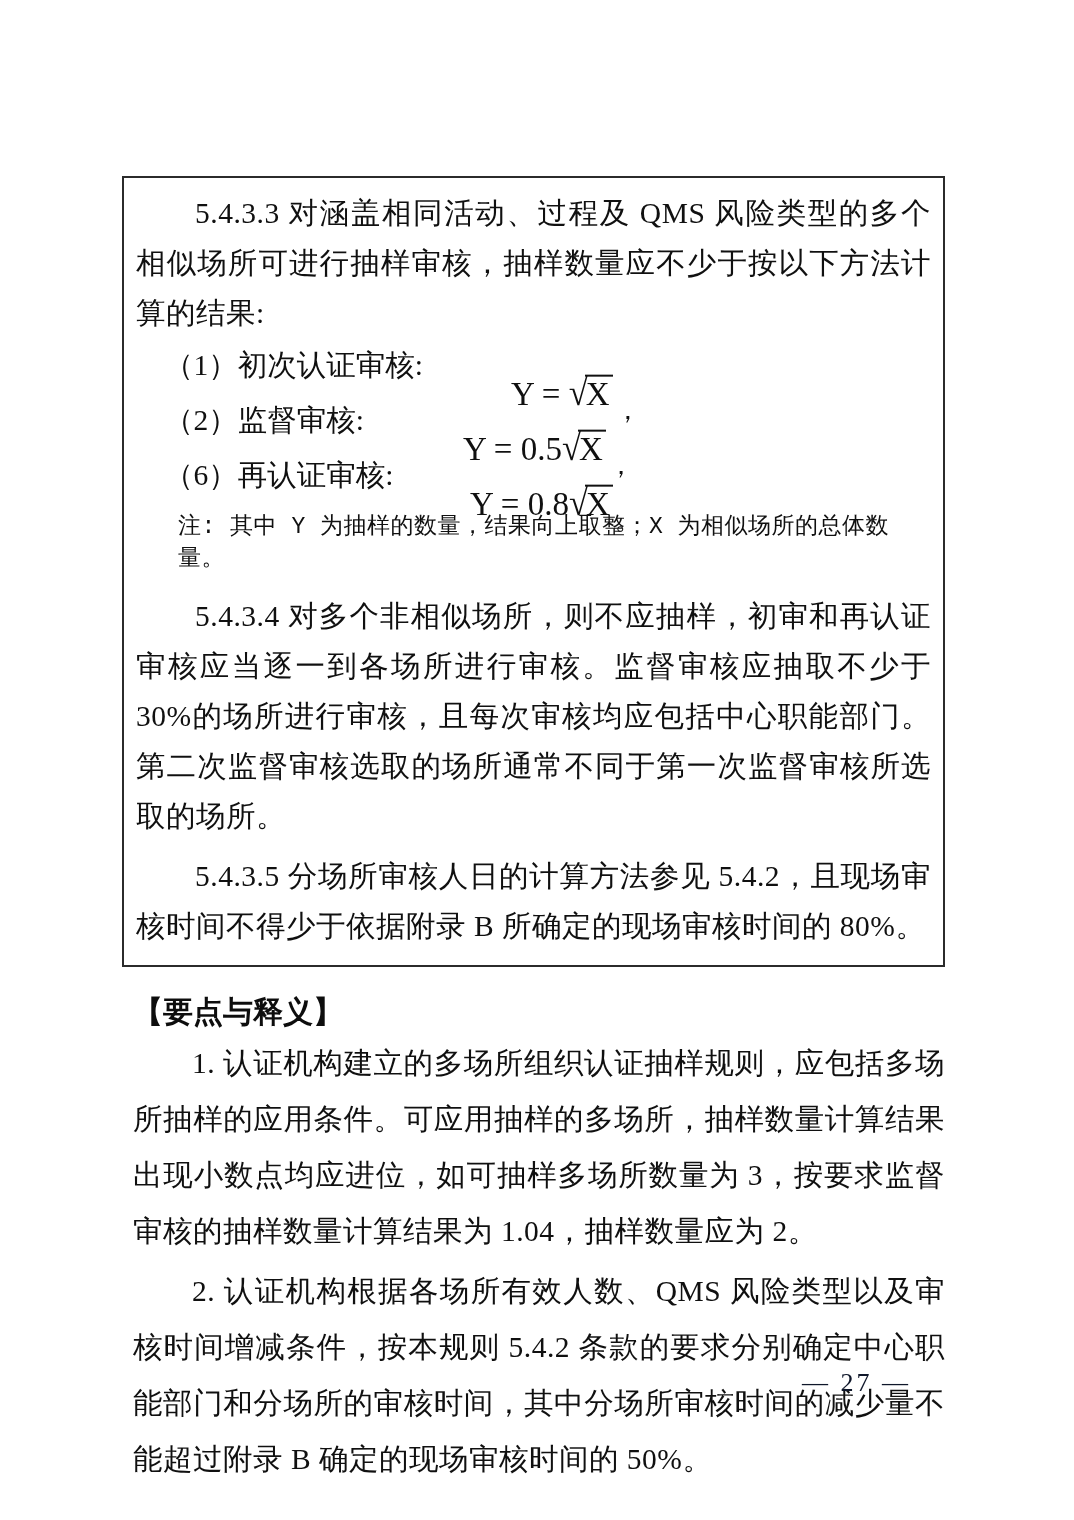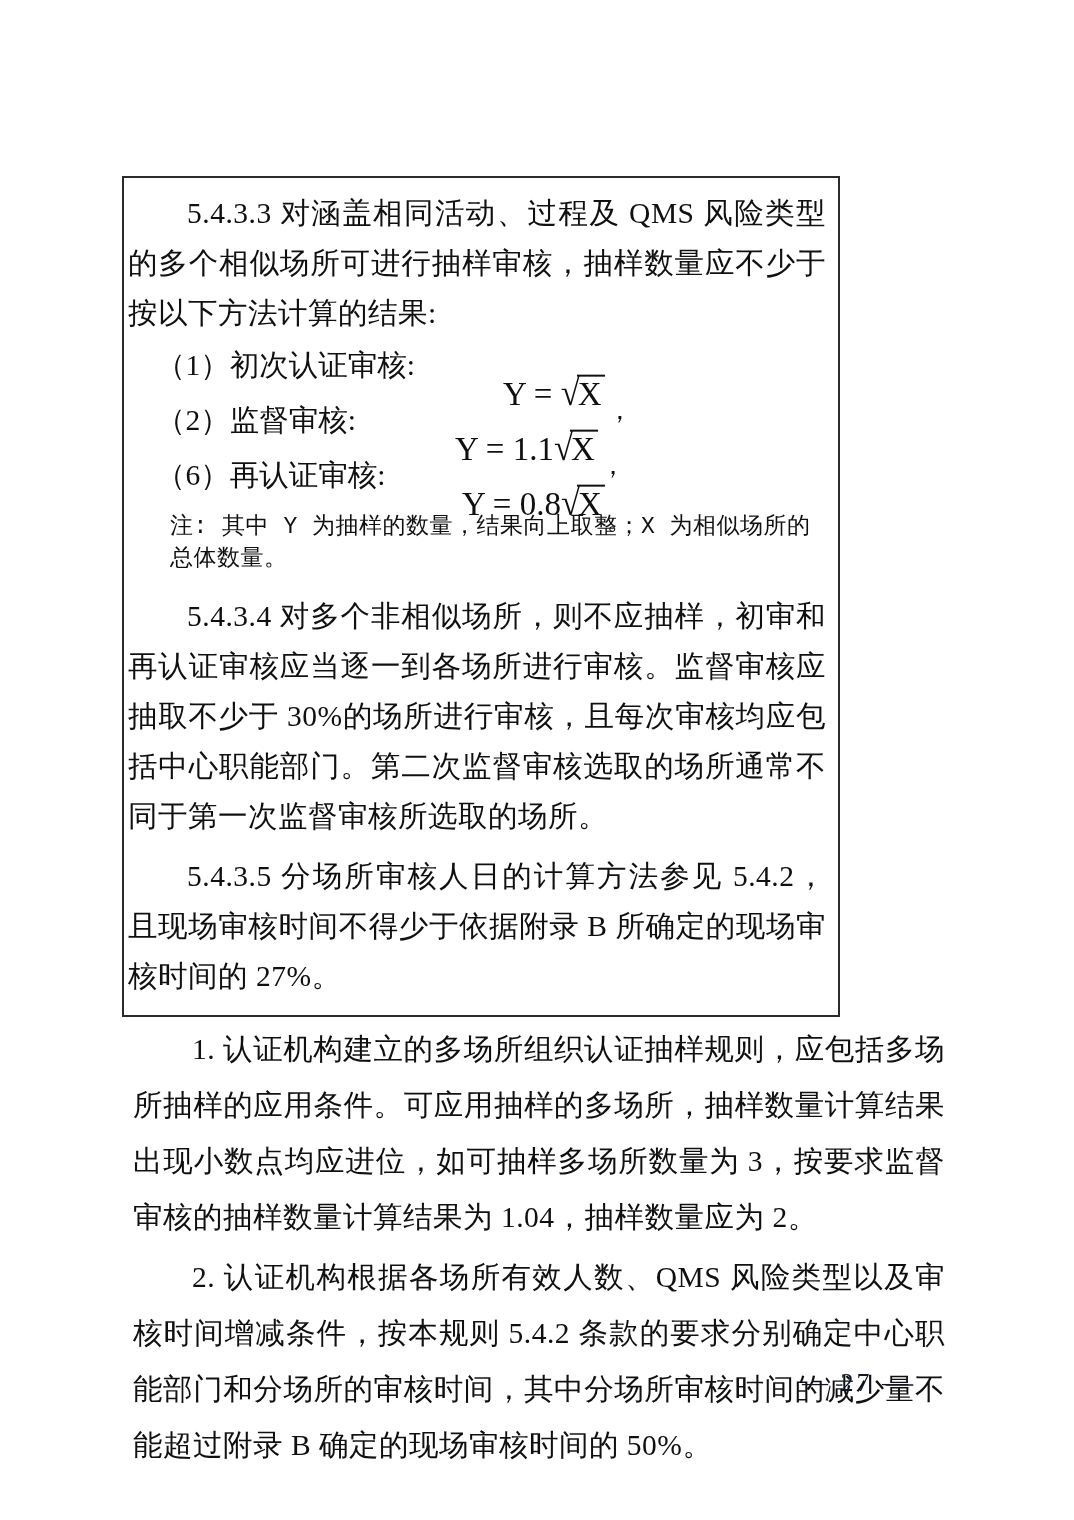--- a/index.html
+++ b/index.html
@@ -16,23 +16,23 @@
   .content {
     position: absolute;
     left: 133px;
     top: 176px;
     width: 812px;
   }
   
   .rule-box {
     box-sizing: border-box;
     margin-left: -11px;
-    width: 718px;
+    width: 823px;
     border: 2px solid #2b2b2b;
-    padding: 10px 12px 14px 4px;
+    padding: 10px 12px 14px 12px;
     background: #ffffff;
   }
   .clause {
     margin: 0;
     font-size: 29.5px;
     line-height: 50px;
     text-align: justify;
     text-indent: 2em;
     letter-spacing: 0.5px;
   }
@@ -124,34 +124,35 @@
     <div class="rule-box">
       <p class="clause">5.4.3.3  对涵盖相同活动、过程及 QMS 风险类型的多个相似场所可进行抽样审核，抽样数量应不少于按以下方法计算的结果:</p>
 
       <div class="f-row">
         <span class="f-label">（1）初次认证审核:</span>
         <span class="f-expr f1"><span>Y = </span><span></span><span class="rt">√</span><span class="rad">X</span><span class="f-punct">，</span></span>
       </div>
 
       <div class="f-row">
         <span class="f-label">（2）监督审核:</span>
-        <span class="f-expr f2"><span>Y = </span><span>1.1</span><span class="rt">√</span><span class="rad">X</span><span class="f-punct">，</span></span>
+        <span class="f-expr f2"><span>Y = </span><span>0.5</span><span class="rt">√</span><span class="rad">X</span><span class="f-punct">，</span></span>
       </div>
 
       <div class="f-row">
         <span class="f-label">（6）再认证审核:</span>
         <span class="f-expr f3"><span>Y = </span><span>0.8</span><span class="rt">√</span><span class="rad">X</span><span class="f-punct">。</span></span>
       </div>
 
       <p class="note">注: 其中 Y 为抽样的数量，结果向上取整；X 为相似场所的总体数量。</p>
 
       <p class="clause clause-5434">5.4.3.4  对多个非相似场所，则不应抽样，初审和再认证审核应当逐一到各场所进行审核。监督审核应抽取不少于 30%的场所进行审核，且每次审核均应包括中心职能部门。第二次监督审核选取的场所通常不同于第一次监督审核所选取的场所。</p>
-      <p class="clause clause-5435">5.4.3.5 分场所审核人日的计算方法参见 5.4.2，且现场审核时间不得少于依据附录 B 所确定的现场审核时间的 27%。</p>
+      <p class="clause clause-5435">5.4.3.5 分场所审核人日的计算方法参见 5.4.2，且现场审核时间不得少于依据附录 B 所确定的现场审核时间的 80%。</p>
     </div>
 
+    <h2 class="section-heading">【要点与释义】</h2>
 
     <p class="commentary-para">1. 认证机构建立的多场所组织认证抽样规则，应包括多场所抽样的应用条件。可应用抽样的多场所，抽样数量计算结果出现小数点均应进位，如可抽样多场所数量为 3，按要求监督审核的抽样数量计算结果为 1.04，抽样数量应为 2。</p>
     <p class="commentary-para">2. 认证机构根据各场所有效人数、QMS 风险类型以及审核时间增减条件，按本规则 5.4.2 条款的要求分别确定中心职能部门和分场所的审核时间，其中分场所审核时间的减少量不能超过附录 B 确定的现场审核时间的 50%。</p>
 
   </div>
 
   <div class="page-number">— 27 —</div>
 </div>
 
 </body></html>

